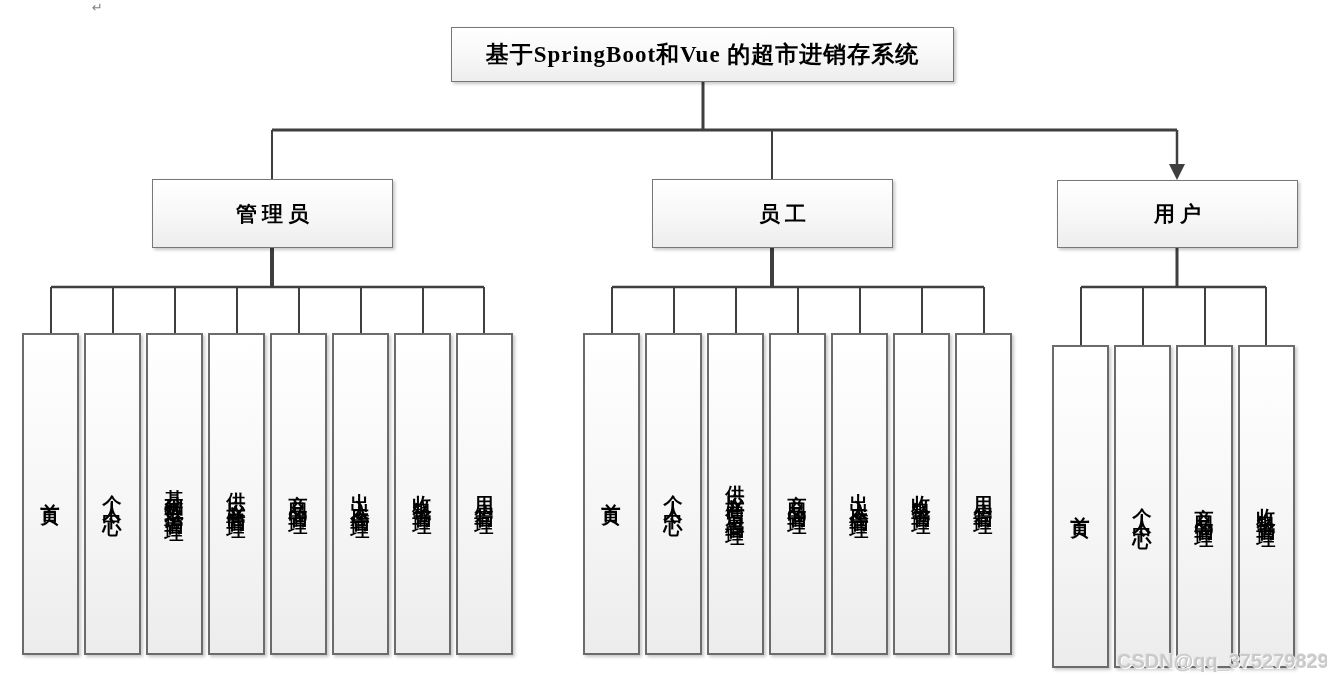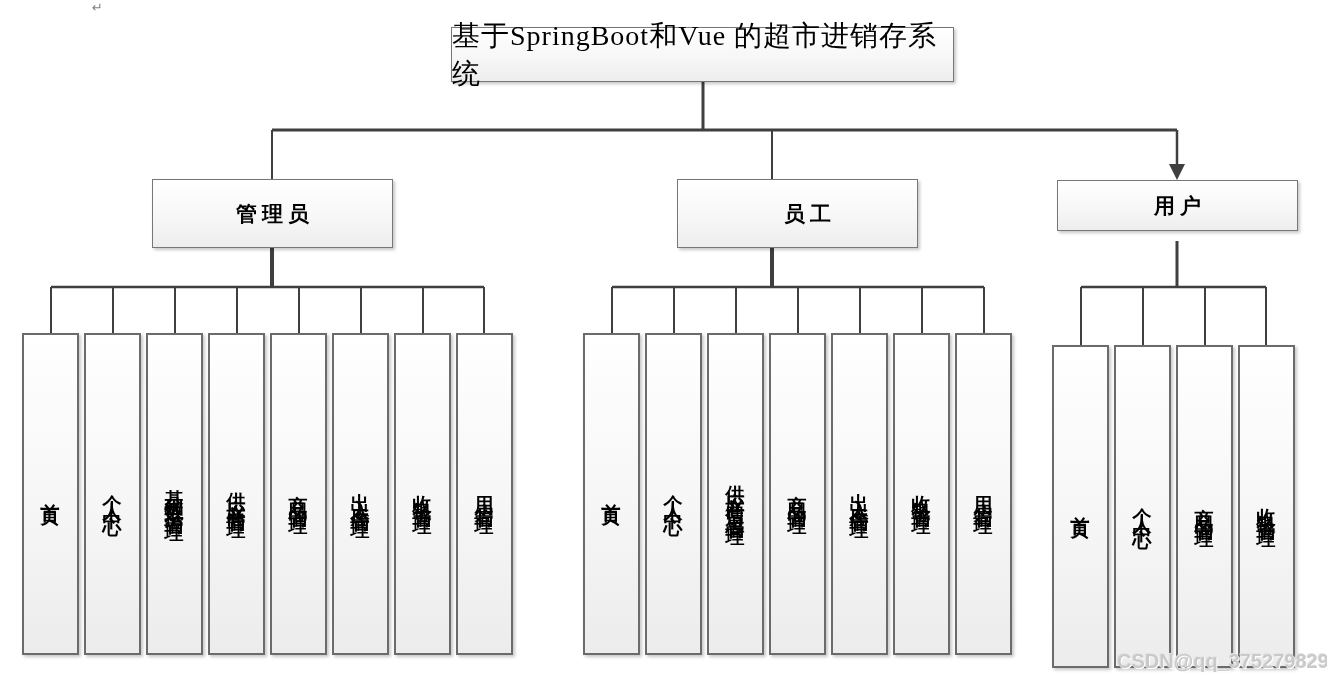--- a/index.html
+++ b/index.html
@@ -15,30 +15,30 @@
     position:absolute;
     box-sizing:border-box;
     border:1px solid #777777;
     background:linear-gradient(180deg,#ffffff 0%,#f7f7f7 55%,#ededed 100%);
     box-shadow:2px 2px 3px rgba(0,0,0,0.22);
     display:flex;align-items:center;justify-content:center;
     color:#000;
   }
   .titlebox{
     left:451px;top:27px;width:503px;height:55px;
-    font-size:28px;font-weight:normal;letter-spacing:1px;
+    font-size:23px;font-weight:bold;letter-spacing:1px;
   }
   .groupbox{
     width:241px;height:69px;top:179px;
     font-size:21px;font-weight:bold;letter-spacing:5px;
     text-indent:5px;
   }
   .groupbox.g1{left:152px;}
-  .groupbox.g2{left:677px;padding-left:20px;}
-  .groupbox.g3{left:1057px;top:180px;height:51px;}
+  .groupbox.g2{left:652px;padding-left:20px;}
+  .groupbox.g3{left:1057px;top:180px;height:68px;}
   .leafrow{
     position:absolute;display:flex;gap:5px;
   }
   .leafrow.r1{left:22px;top:333px;height:322px;}
   .leafrow.r2{left:583px;top:333px;height:322px;}
   .leafrow.r3{left:1052px;top:345px;height:323px;}
   .leaf{
     position:relative;
     box-sizing:border-box;
     width:57px;height:100%;

